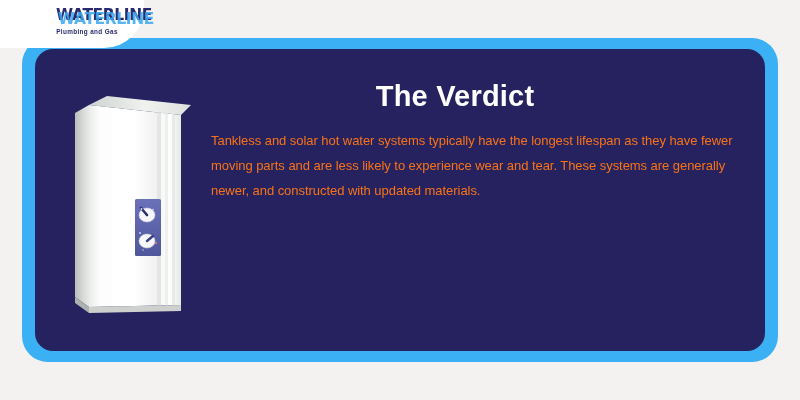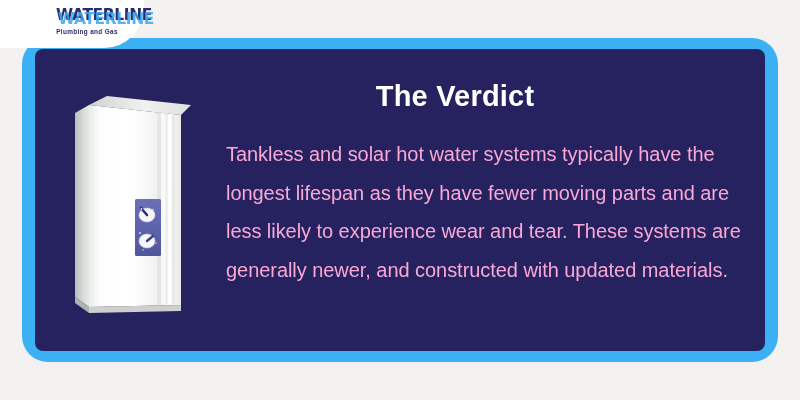--- a/index.html
+++ b/index.html
@@ -28,46 +28,46 @@
   }
 
   
   #content-panel {
     position: absolute;
     left: 13px;
     top: 11px;
     right: 13px;
     bottom: 11px;
     background: #262260;
-    border-radius: 8px;
+    border-radius: 18px;
     overflow: hidden;
   }
 
   
   #panel-title {
     position: absolute;
     left: 170px;
     top: 14px;
     width: 500px;
     text-align: center;
     color: #ffffff;
     font-size: 29px;
     font-weight: bold;
     letter-spacing: 0.2px;
     line-height: 1;
   }
 
   
   #panel-body {
     position: absolute;
-    left: 191px;
+    left: 176px;
     top: 66px;
     width: 540px;
-    color: #f9a8d4;
-    font-size: 20px;
+    color: #f97316;
+    font-size: 13px;
     line-height: 1.93;
     letter-spacing: -0.05px;
   }
 
   
   #water-heater-illustration {
     position: absolute;
     left: 38px;
     top: 42px;
     width: 130px;

